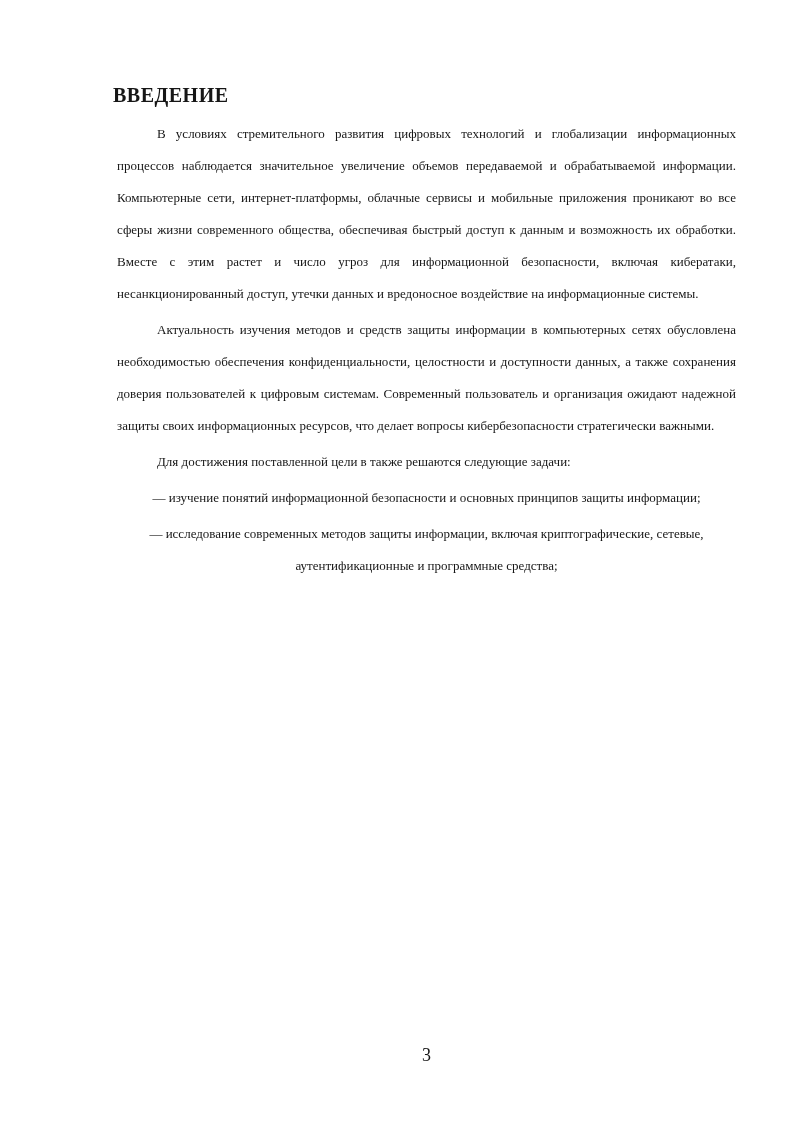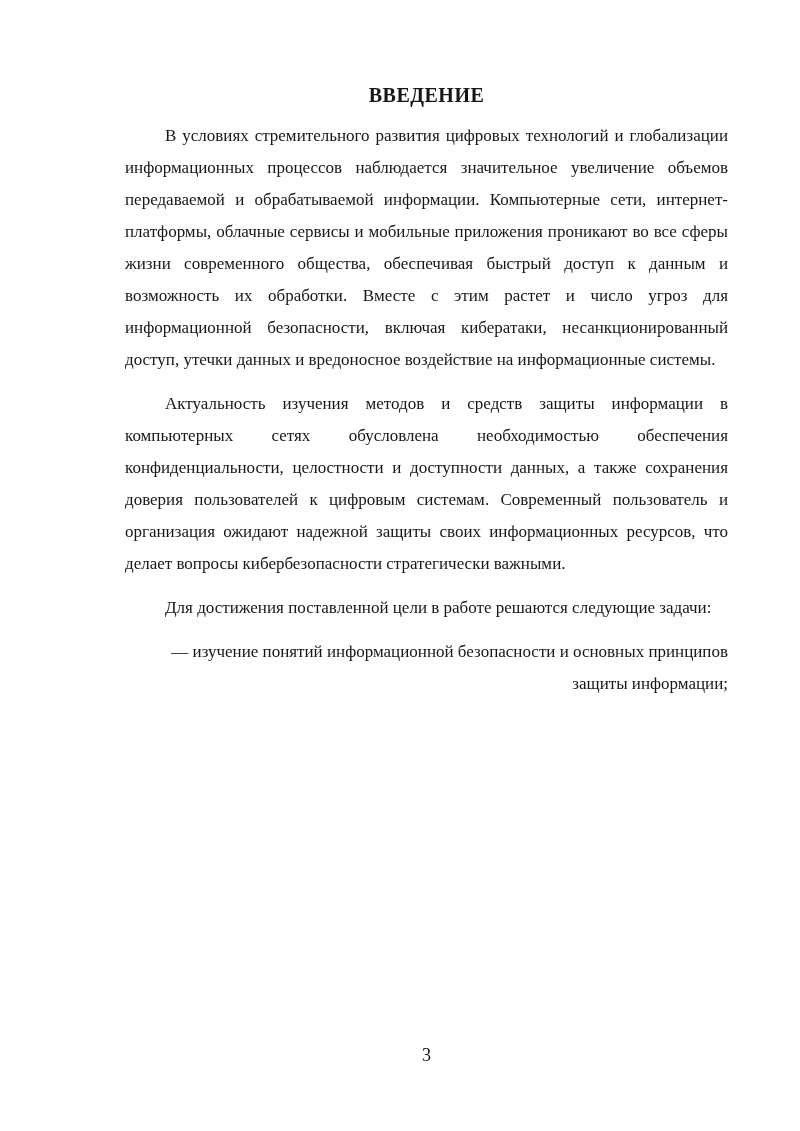--- a/index.html
+++ b/index.html
@@ -15,36 +15,36 @@
     box-sizing: border-box;
     padding: 82px 60px 0 113px;
     font-family: "Liberation Serif", "DejaVu Serif", serif;
     color: #161616;
     overflow: hidden;
   }
   .doc-title {
     font-size: 20px;
     line-height: 26px;
     font-weight: bold;
-    text-align: center;
+    text-align: left;
     margin: 0 0 10px 0;
     letter-spacing: 0.5px;
   }
   .doc-body p {
-    font-size: 17px;
+    font-size: 13px;
     line-height: 32px;
-    margin: 12px;
+    margin: 4px;
     hyphens: none;
   }
   .doc-body p.paragraph {
     text-align: justify;
     text-indent: 40px;
   }
   .doc-body p.list-item {
-    text-align: right;
+    text-align: center;
     text-indent: 0;
   }
   .page-number {
     position: absolute;
     left: 113px;
     right: 60px;
     bottom: 66px;
     text-align: center;
     font-size: 18px;
     line-height: 20px;
@@ -53,18 +53,19 @@
 </style>
 </head>
 <body>
 
 <div class="sheet">
   <h1 class="doc-title">ВВЕДЕНИЕ</h1>
 
   <div class="doc-body">
       <p class="paragraph">В условиях стремительного развития цифровых технологий и глобализации информационных процессов наблюдается значительное увеличение объемов передаваемой и обрабатываемой информации. Компьютерные сети, интернет-платформы, облачные сервисы и мобильные приложения проникают во все сферы жизни современного общества, обеспечивая быстрый доступ к данным и возможность их обработки. Вместе с этим растет и число угроз для информационной безопасности, включая кибератаки, несанкционированный доступ, утечки данных и вредоносное воздействие на информационные системы.</p>
       <p class="paragraph">Актуальность изучения методов и средств защиты информации в компьютерных сетях обусловлена необходимостью обеспечения конфиденциальности, целостности и доступности данных, а также сохранения доверия пользователей к цифровым системам. Современный пользователь и организация ожидают надежной защиты своих информационных ресурсов, что делает вопросы кибербезопасности стратегически важными.</p>
-      <p class="paragraph">Для достижения поставленной цели в работе решаются следующие задачи:</p>
+      <p class="paragraph">Для достижения поставленной цели в также решаются следующие задачи:</p>
       <p class="list-item">— изучение понятий информационной безопасности и основных принципов защиты информации;</p>
+      <p class="list-item">— исследование современных методов защиты информации, включая криптографические, сетевые, аутентификационные и программные средства;</p>
     </div>
 
   <div class="page-number">3</div>
 </div>
 
 </body></html>

